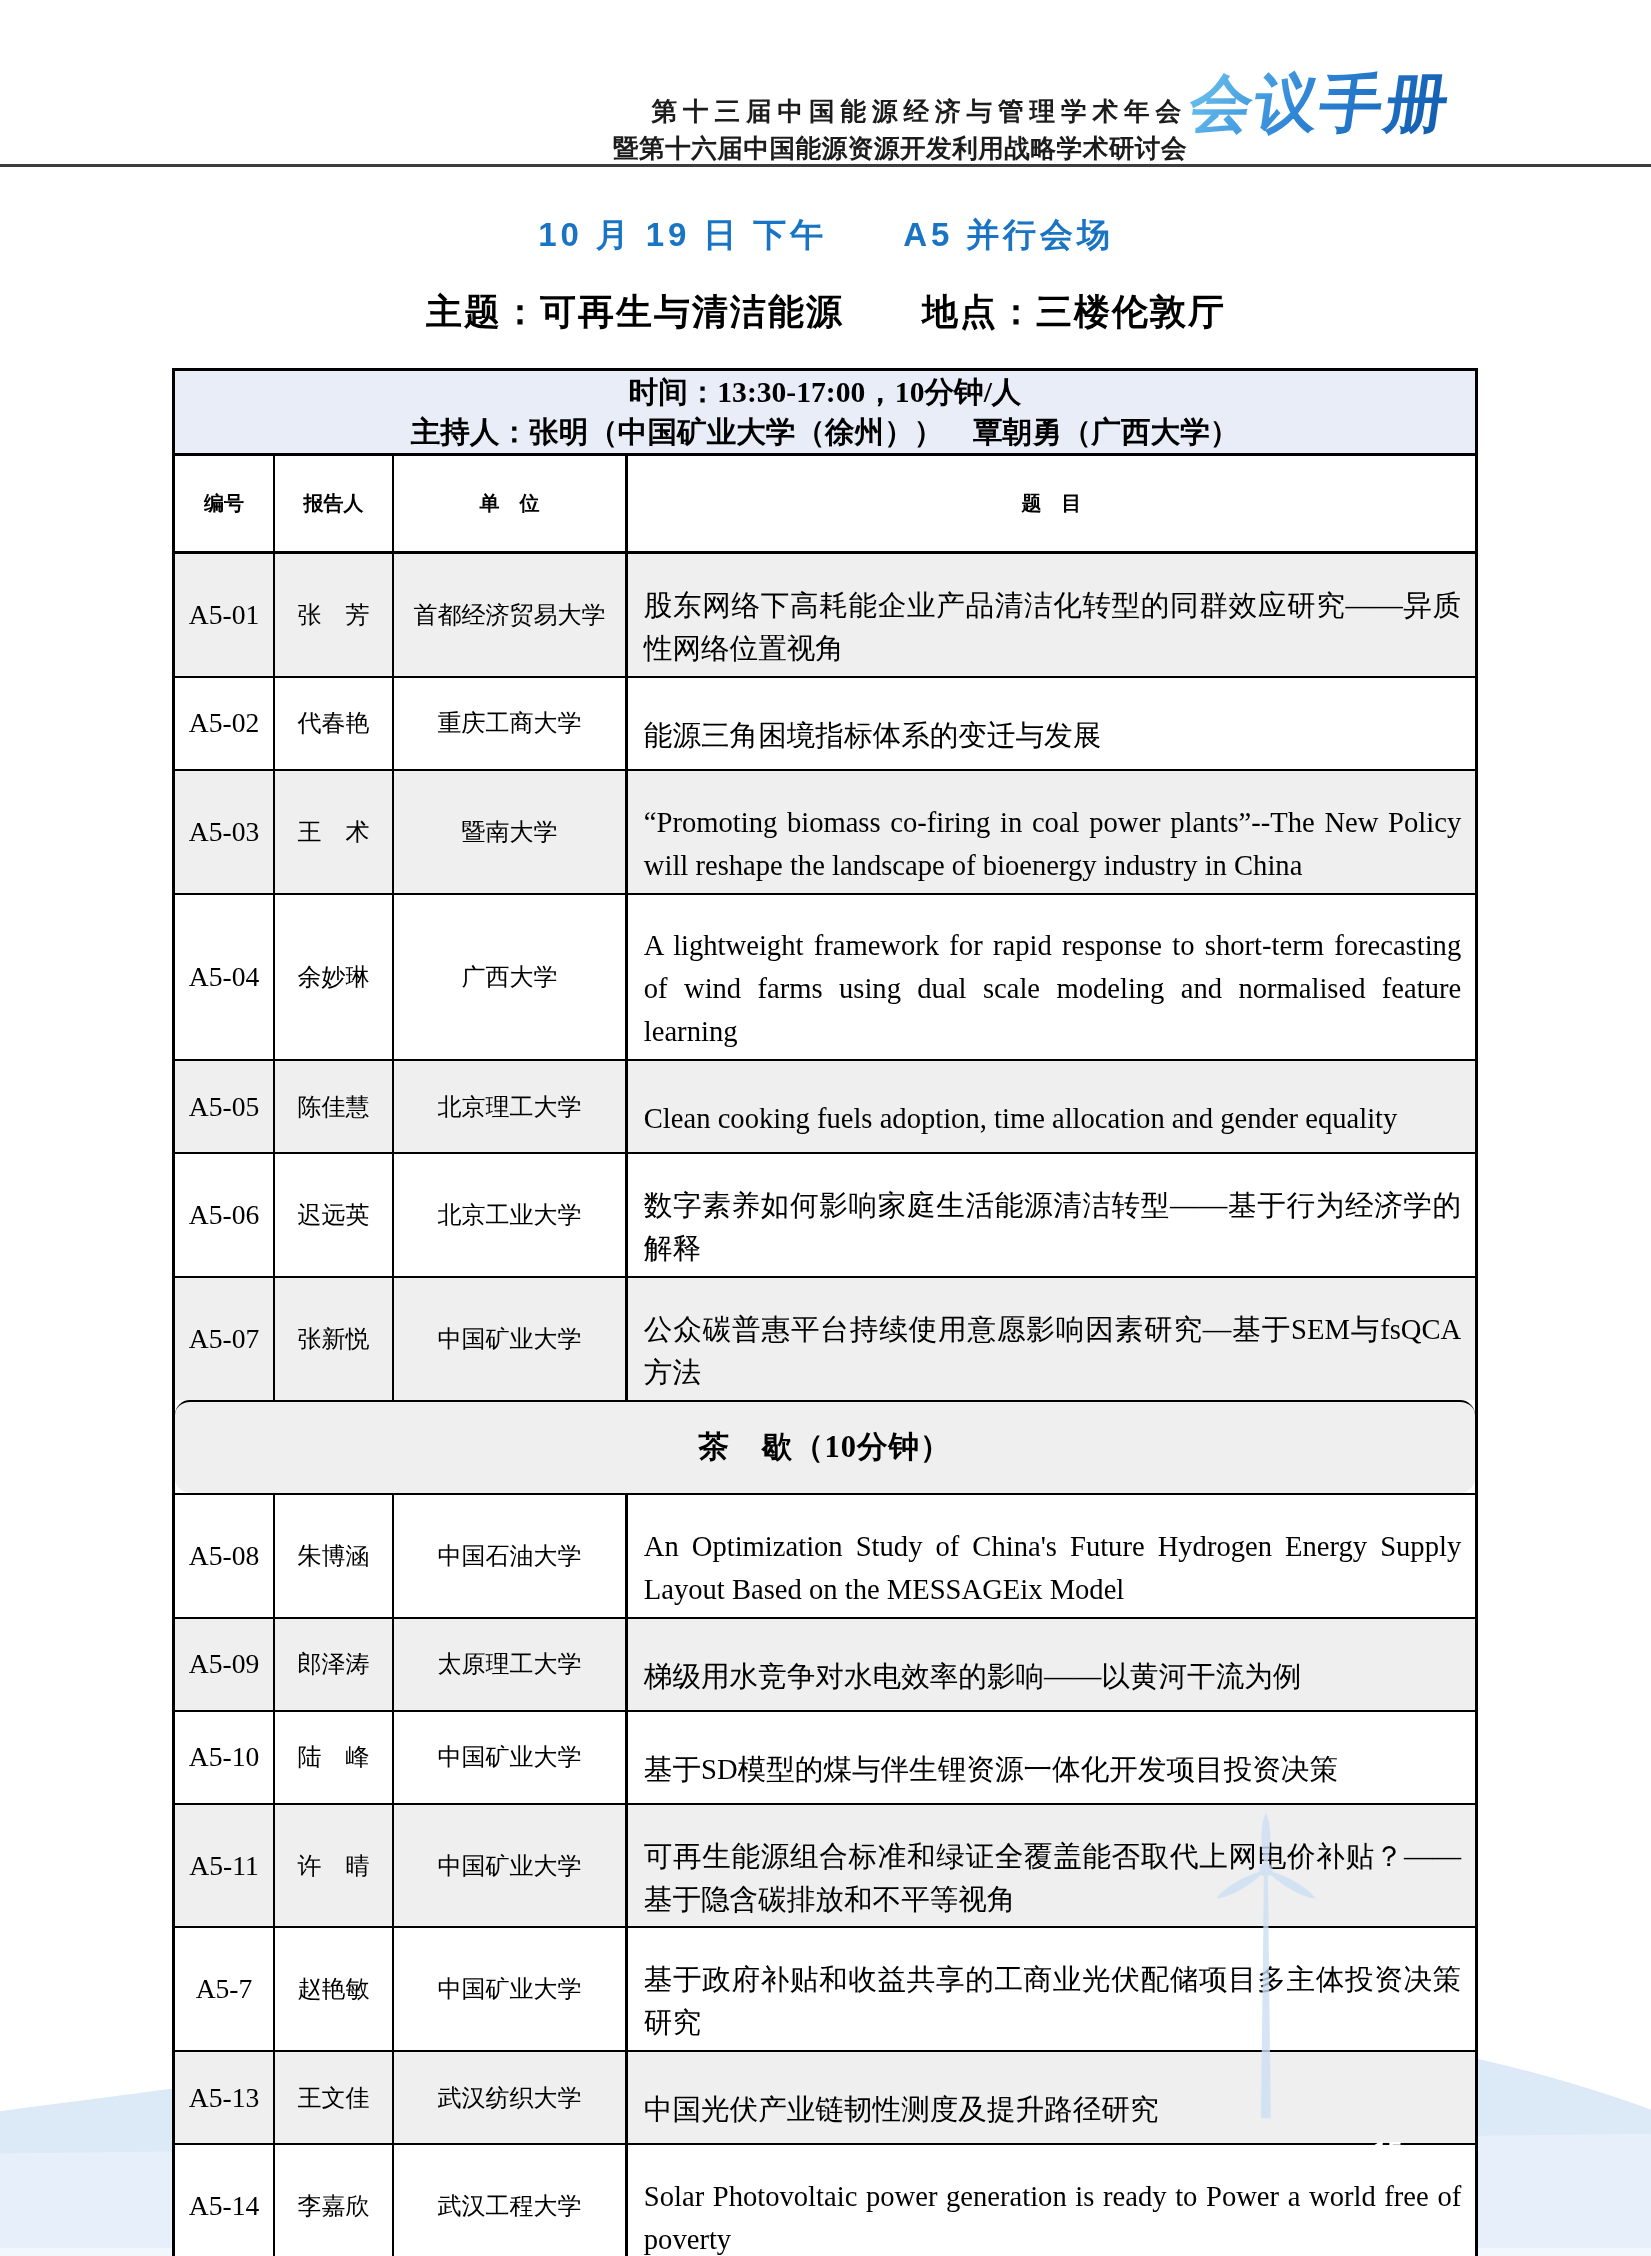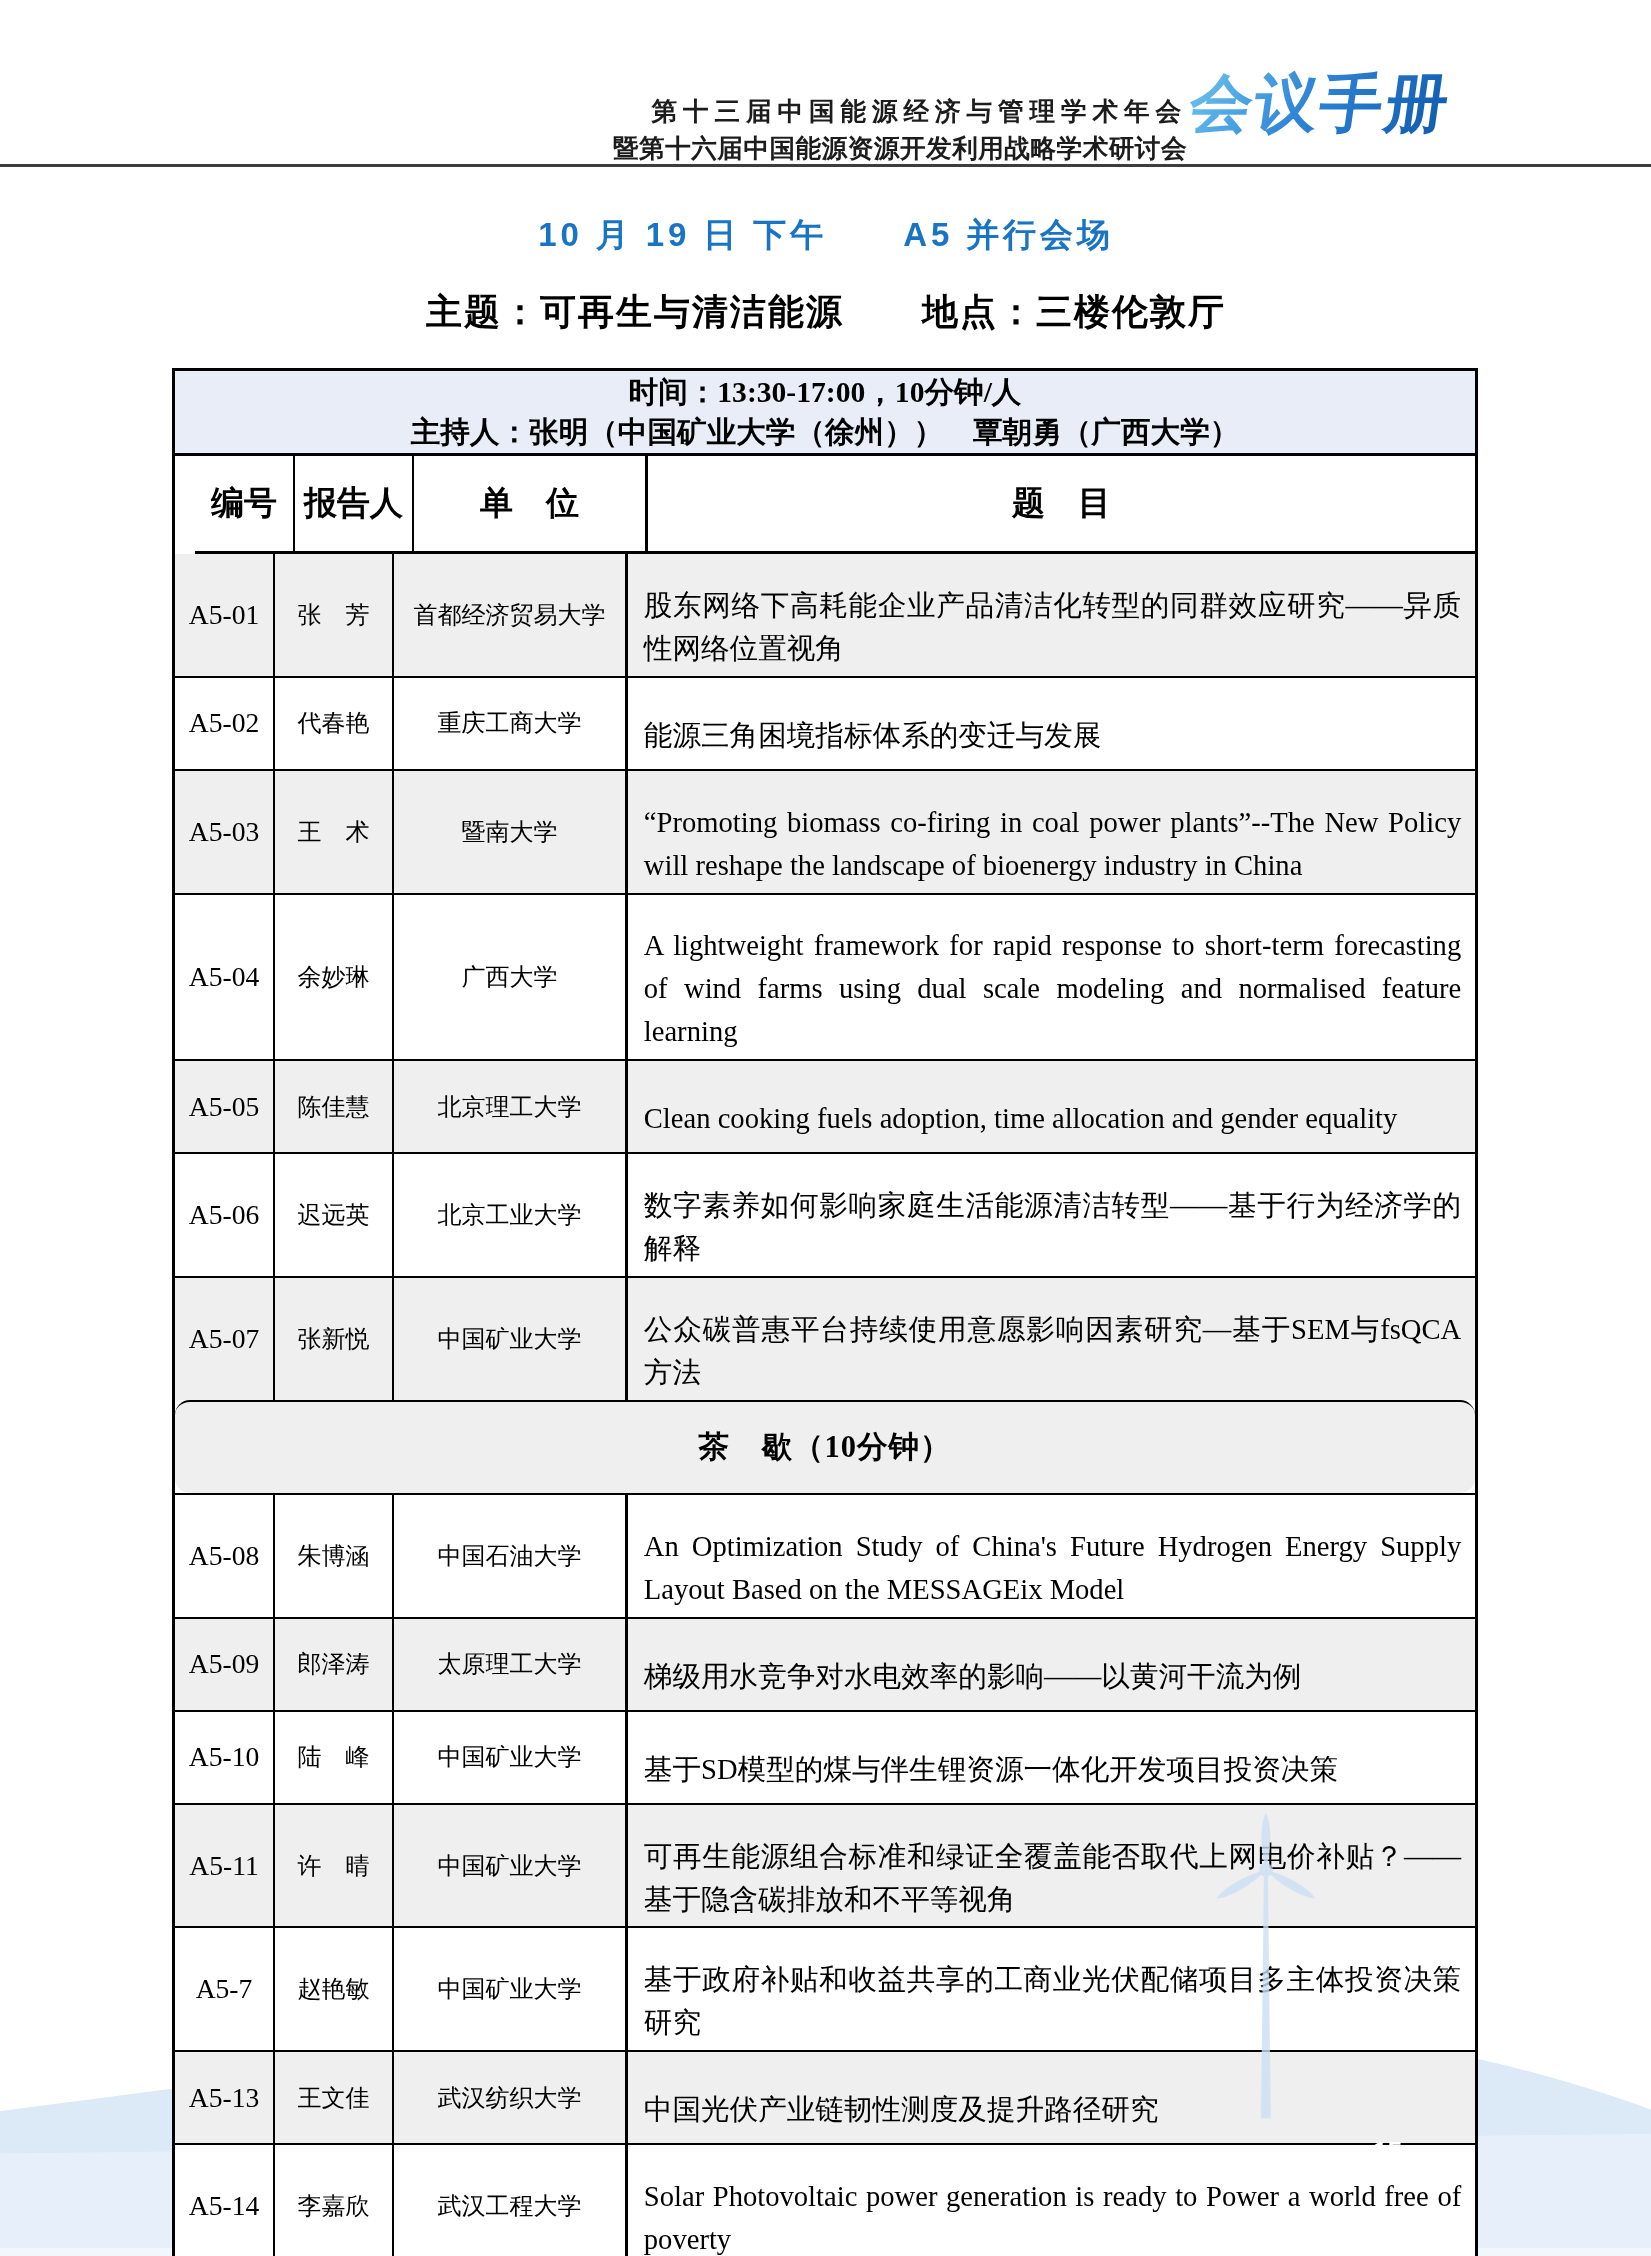--- a/index.html
+++ b/index.html
@@ -37,21 +37,21 @@
   .session-sub span{margin:0 33px;}
   
   .sched{
     position:absolute;left:172px;top:368px;width:1306px;box-sizing:border-box;
     border:3.9px solid #000;background:#fff;z-index:2;
   }
   .band{
     background:#e8edf8;border-bottom:3px solid #000;text-align:center;
     font-weight:bold;font-size:29.6px;line-height:40px;padding:1px 0;
   }
-  .colhead{display:flex;border-bottom:3px solid #000;height:95px;font-weight:bold;font-size:33px;margin-left:20px;}
+  .colhead{display:flex;border-bottom:3px solid #000;height:95px;font-weight:bold;font-size:20px;}
   .c{display:flex;align-items:center;justify-content:center;box-sizing:border-box;}
   .c-no{width:98px;flex:none;}
   .c-sp{width:119px;flex:none;border-left:2px solid #000;}
   .c-un{width:233px;flex:none;border-left:2px solid #000;}
   .c-ti{flex:1;border-left:3px solid #000;justify-content:flex-start;}
   .t-row{display:flex;min-height:91px;border-top:2px solid #000;}
   .t-row:first-child{border-top:none;}
   .t-row .c-no{font-size:27.6px;}
   .t-row .c-sp,.t-row .c-un{font-size:24px;}
   .t-row .c-ti{padding:5.9px 13.8px 5.9px 15.8px;font-size:28.6px;line-height:43px;}

